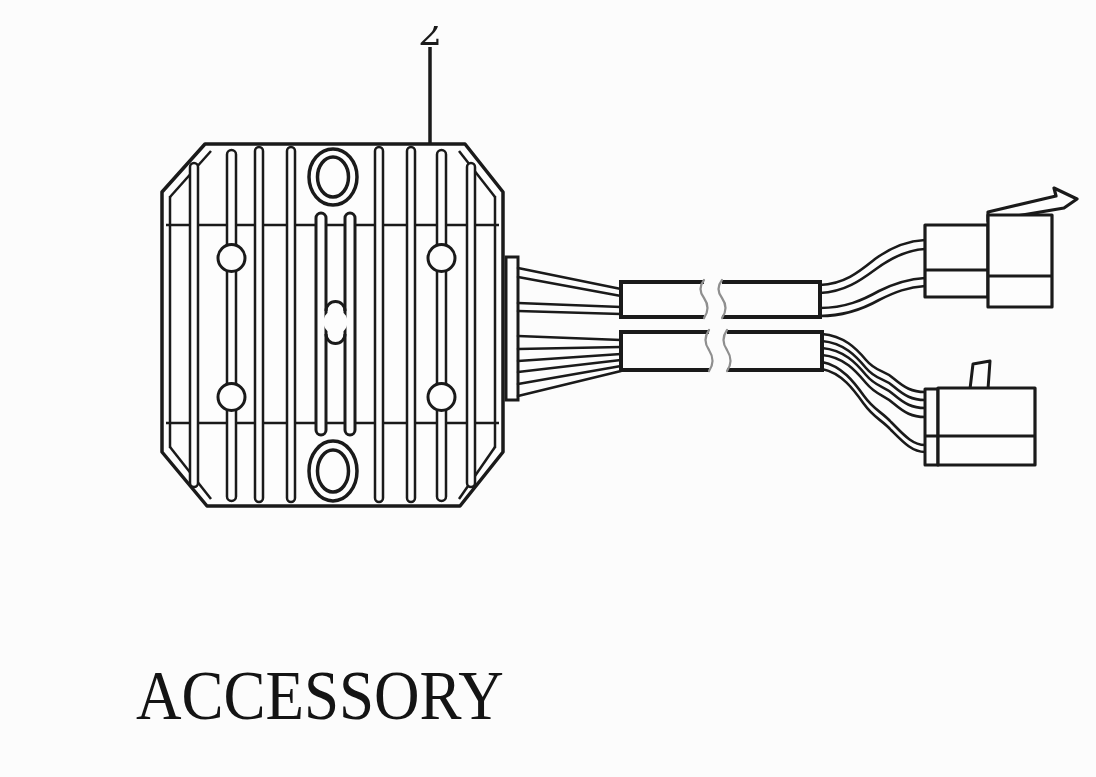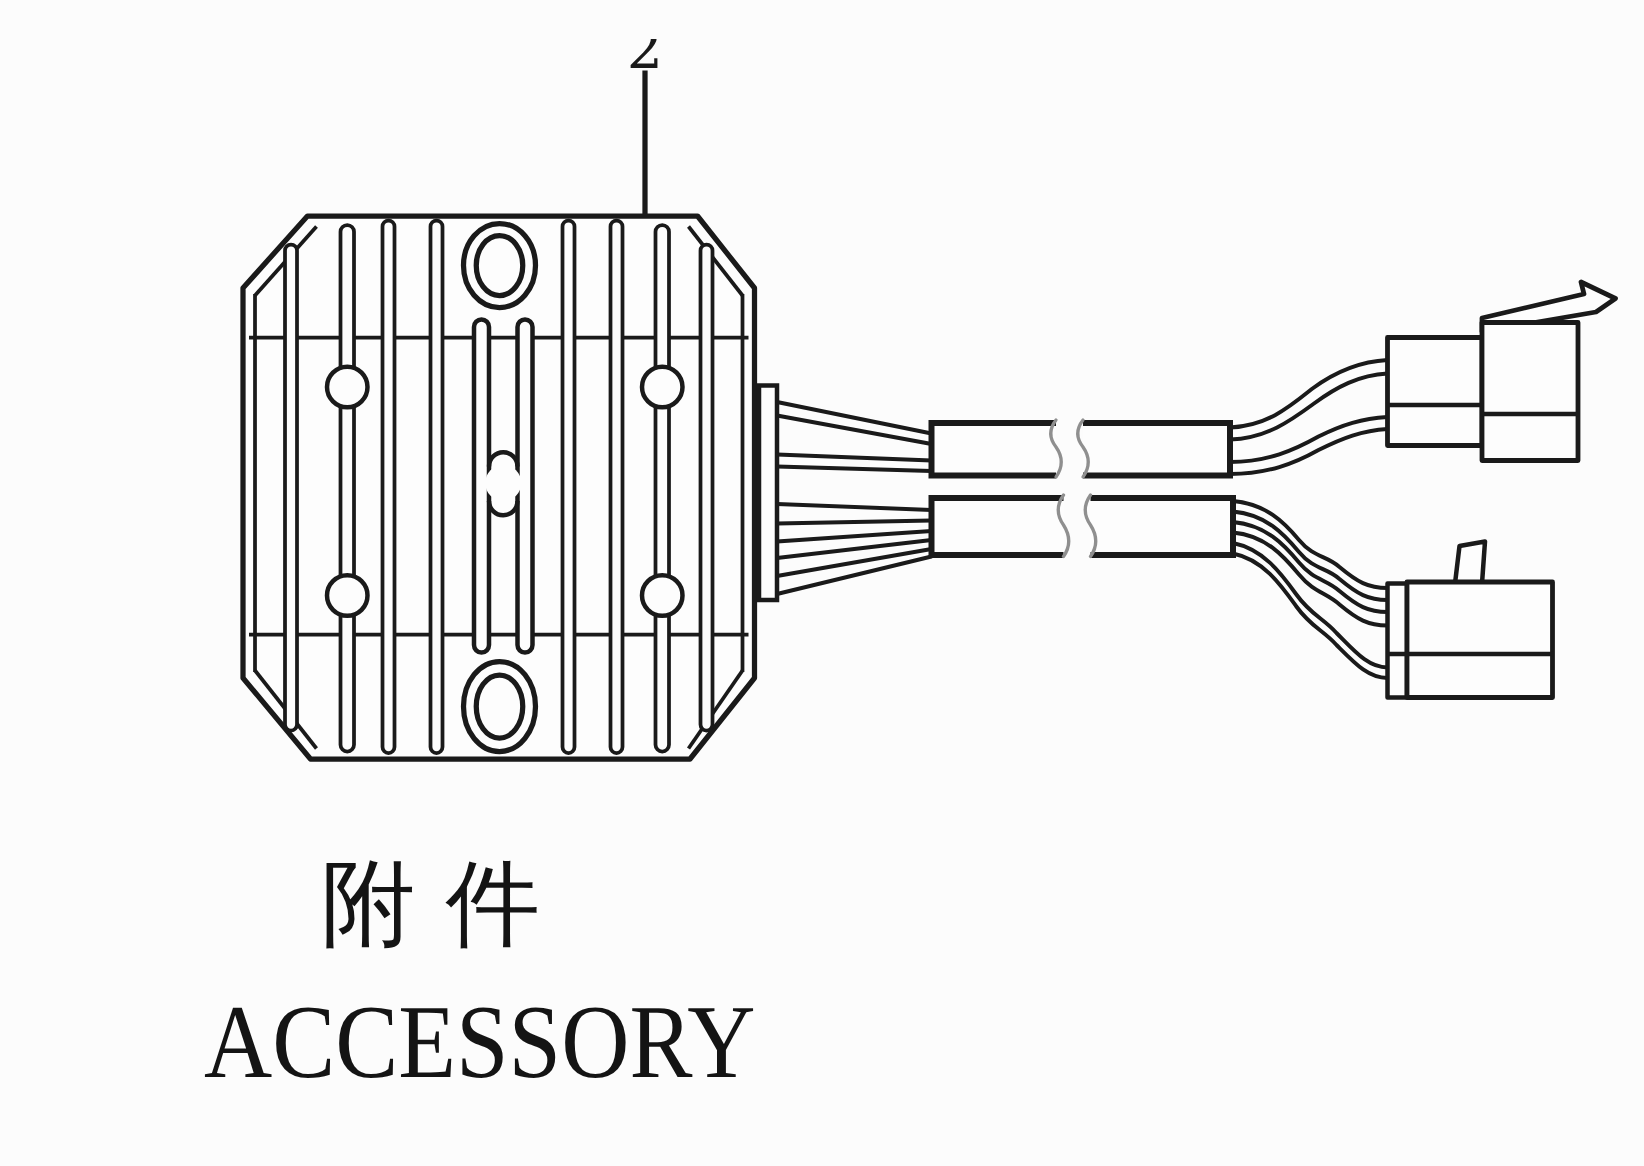--- a/index.html
+++ b/index.html
@@ -151,15 +151,14 @@
     </g>
 
     <g fill="#fdfdfd" stroke="#1a1a1a" stroke-width="3.2" stroke-linejoin="round">
       <polygon points="973,364 990,361 988,389 970,389" stroke-width="3"></polygon>
       <rect x="925" y="389" width="13" height="76" stroke-width="3"></rect>
       <rect x="938" y="388" width="97" height="77"></rect>
       <line x1="925" y1="436" x2="1035" y2="436" stroke-width="3"></line>
     </g>
   </svg>
 
-  <div class="caption-zh">附件</div>
   <div class="caption-en">ACCESSORY</div>
 </div>
 
 </body></html>

